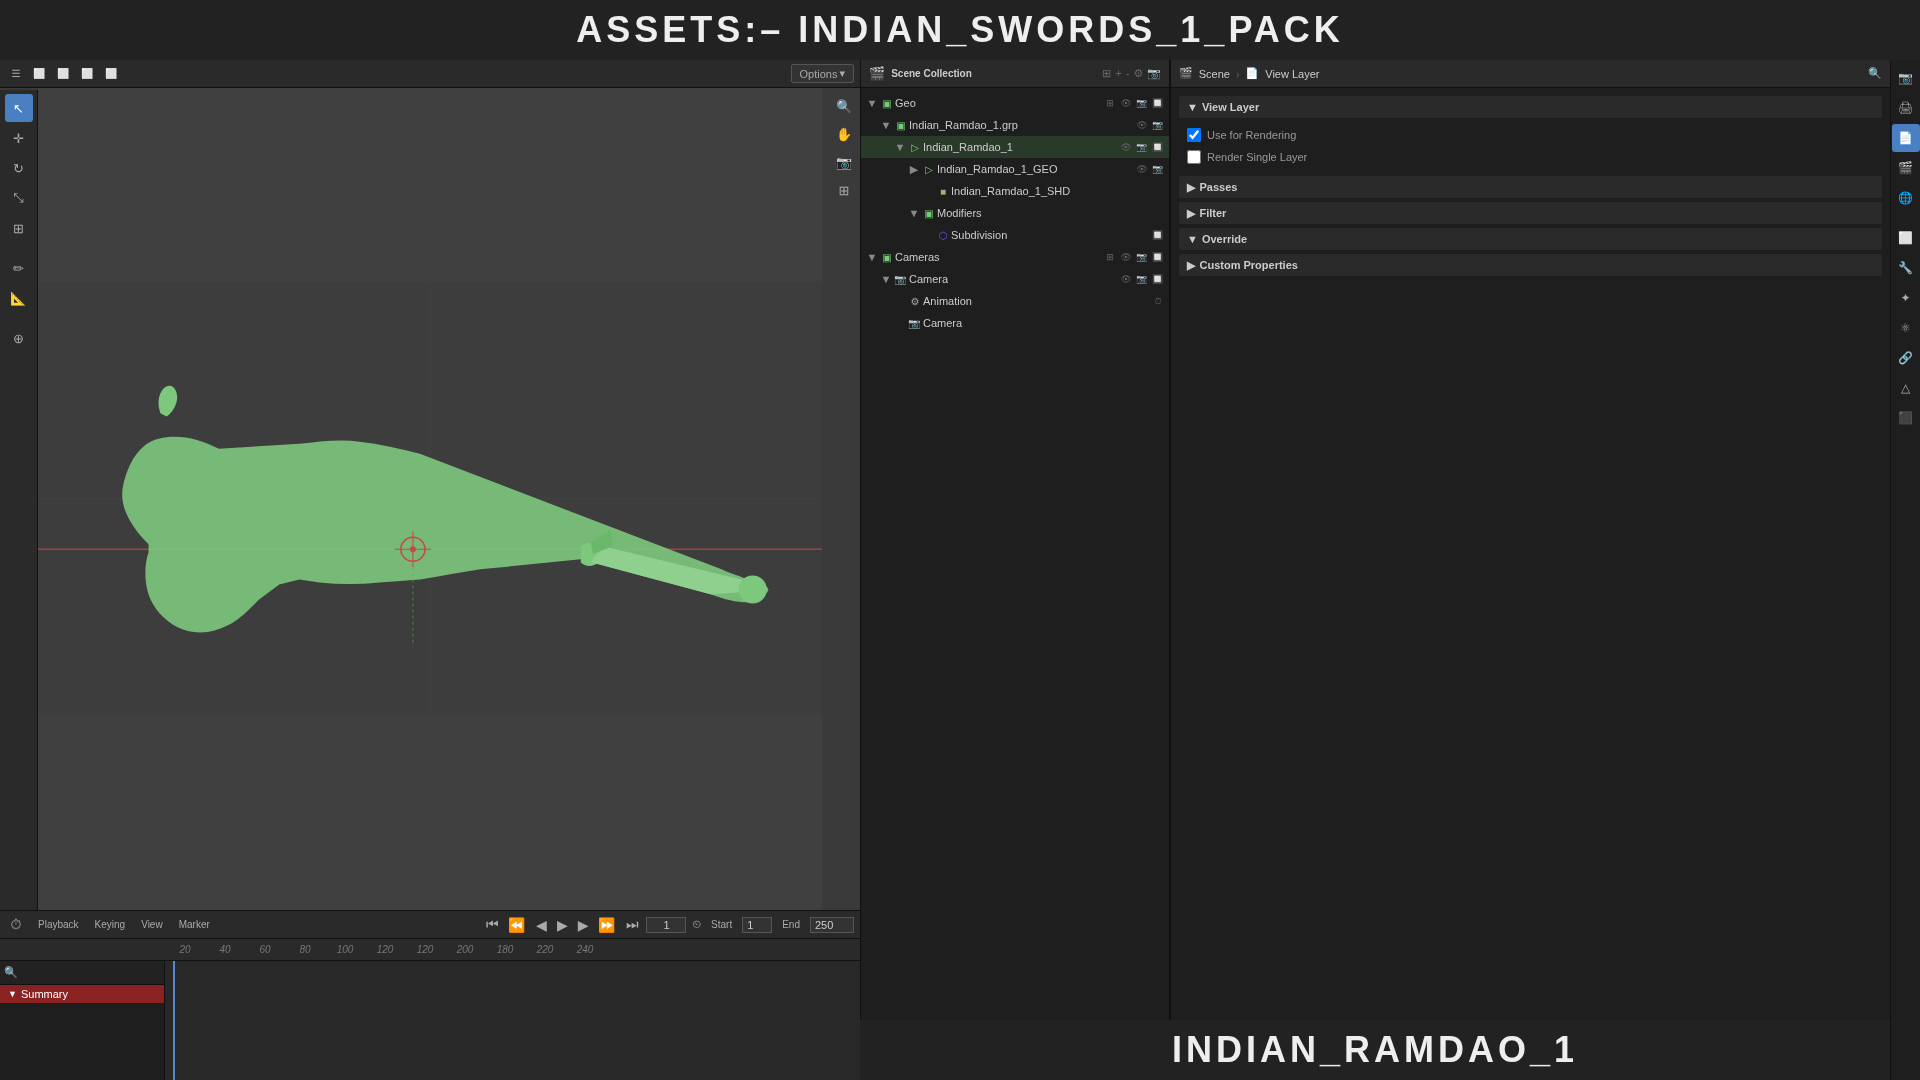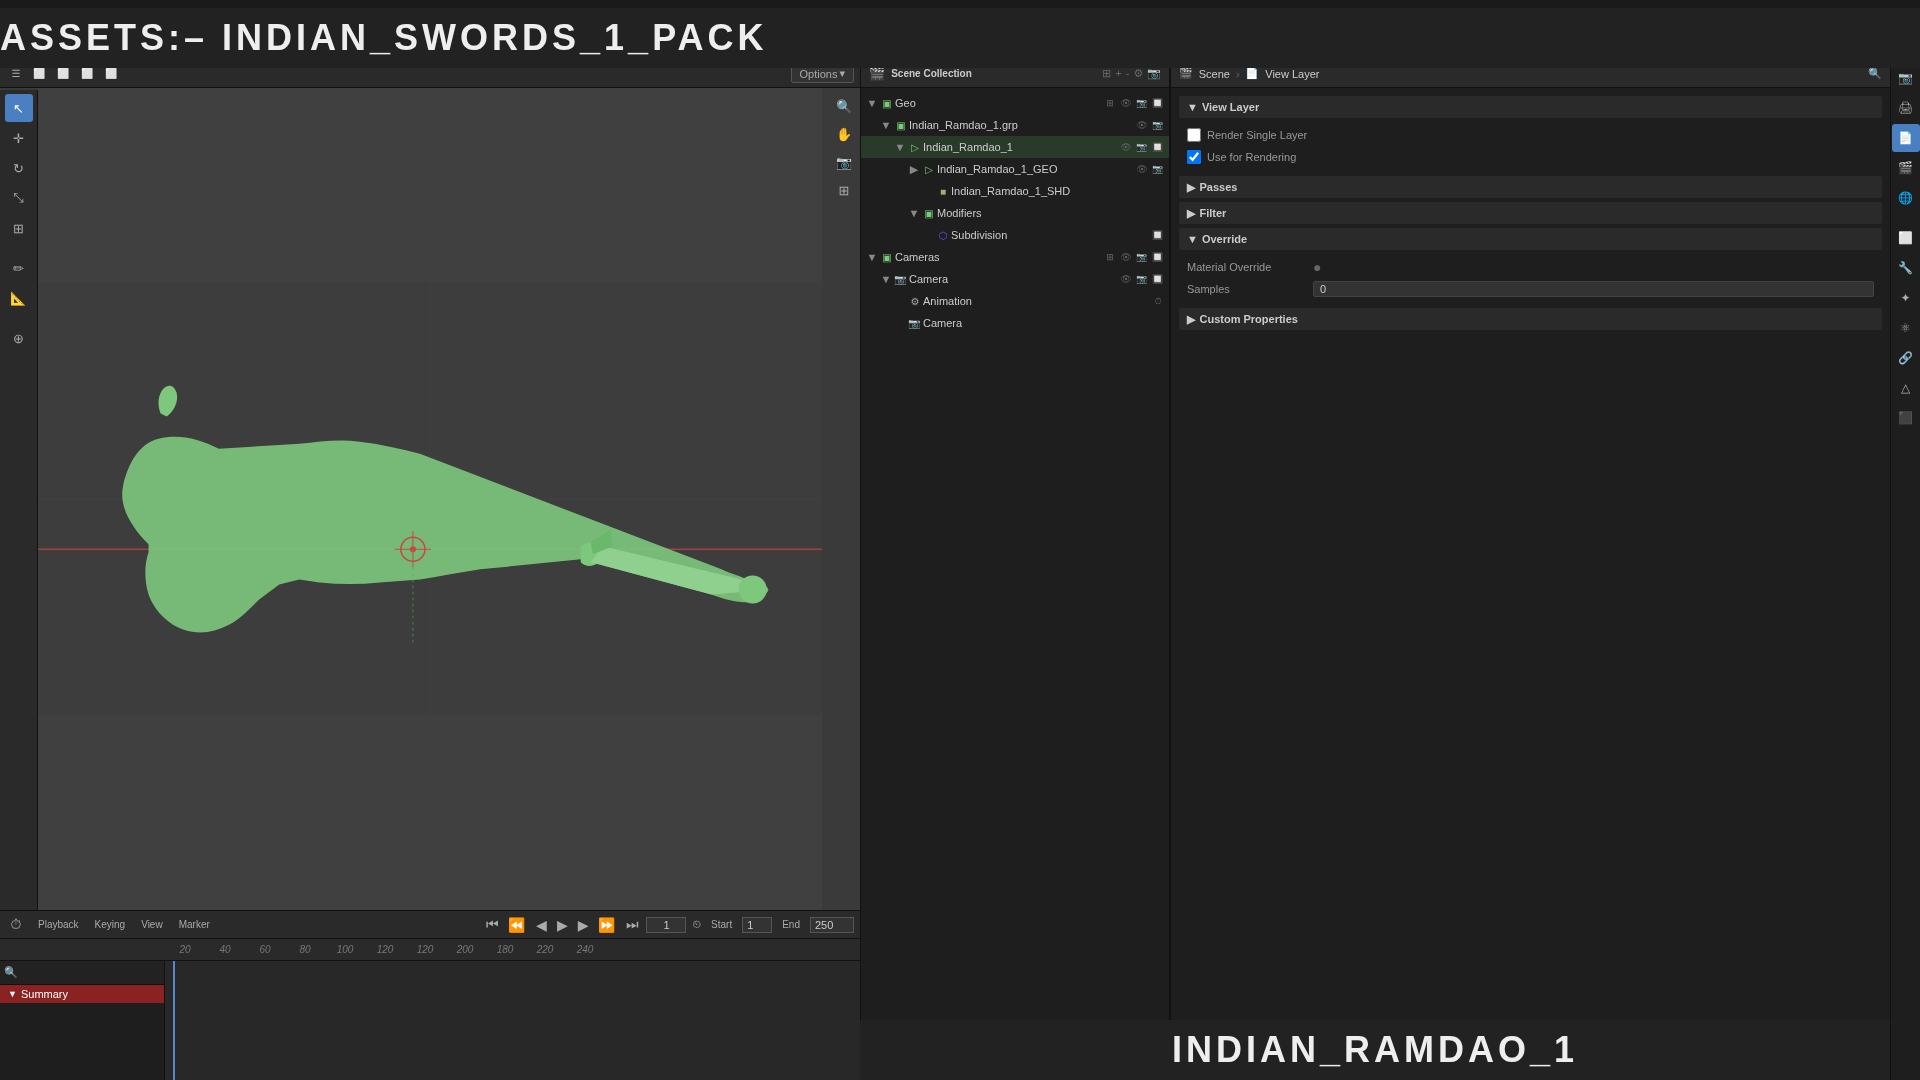--- a/index.html
+++ b/index.html
@@ -10,27 +10,28 @@
       font-family: 'Arial', sans-serif;
       font-size: 12px;
       color: #ccc;
       overflow: hidden;
       position: relative;
     }
 
     
     #header-title {
       position: absolute;
-      top: 8px;
+      top: 0;
       left: 0;
       right: 0;
       height: 60px;
       background: #222;
       display: flex;
       align-items: center;
+      justify-content: center;
       z-index: 100;
     }
     #header-title span {
       font-size: 36px;
       font-weight: 900;
       color: #eee;
       letter-spacing: 4px;
       font-family: Impact, Arial Black, sans-serif;
     }
 
@@ -793,26 +794,26 @@
 
     <div id="props-content">
 
       <div class="props-section">
         <div class="section-header">
           <span>▼</span>
           <span>View Layer</span>
         </div>
         <div class="section-content">
           <div class="prop-row">
+            <input type="checkbox" checked="" class="prop-checkbox" style="">
+            <span class="prop-label">Use for Rendering</span>
+          </div>
+          <div class="prop-row">
             <input type="checkbox" class="prop-checkbox" style="">
             <span class="prop-label">Render Single Layer</span>
-          </div>
-          <div class="prop-row">
-            <input type="checkbox" checked="" class="prop-checkbox" style="">
-            <span class="prop-label">Use for Rendering</span>
           </div>
         </div>
       </div>
 
       <div class="props-section">
         <div class="section-header">
           <span>▶</span>
           <span>Passes</span>
         </div>
       </div>
@@ -821,30 +822,20 @@
         <div class="section-header">
           <span>▶</span>
           <span>Filter</span>
         </div>
       </div>
 
       <div class="props-section">
         <div class="section-header">
           <span>▼</span>
           <span>Override</span>
-        </div>
-        <div class="section-content">
-          <div class="prop-row">
-            <span class="prop-label">Material Override</span>
-            <span style="color:#666;cursor:pointer;font-size:14px;">●</span>
-          </div>
-          <div class="prop-row">
-            <span class="prop-label">Samples</span>
-            <input class="prop-value" type="number" value="0" style="background: rgb(51, 51, 51); border: 1px solid rgb(68, 68, 68); color: rgb(204, 204, 204); padding: 1px 6px; font-size: 11px; width: 80px;">
-          </div>
         </div>
       </div>
 
       <div class="props-section">
         <div class="section-header">
           <span>▶</span>
           <span>Custom Properties</span>
         </div>
       </div>
     </div>

